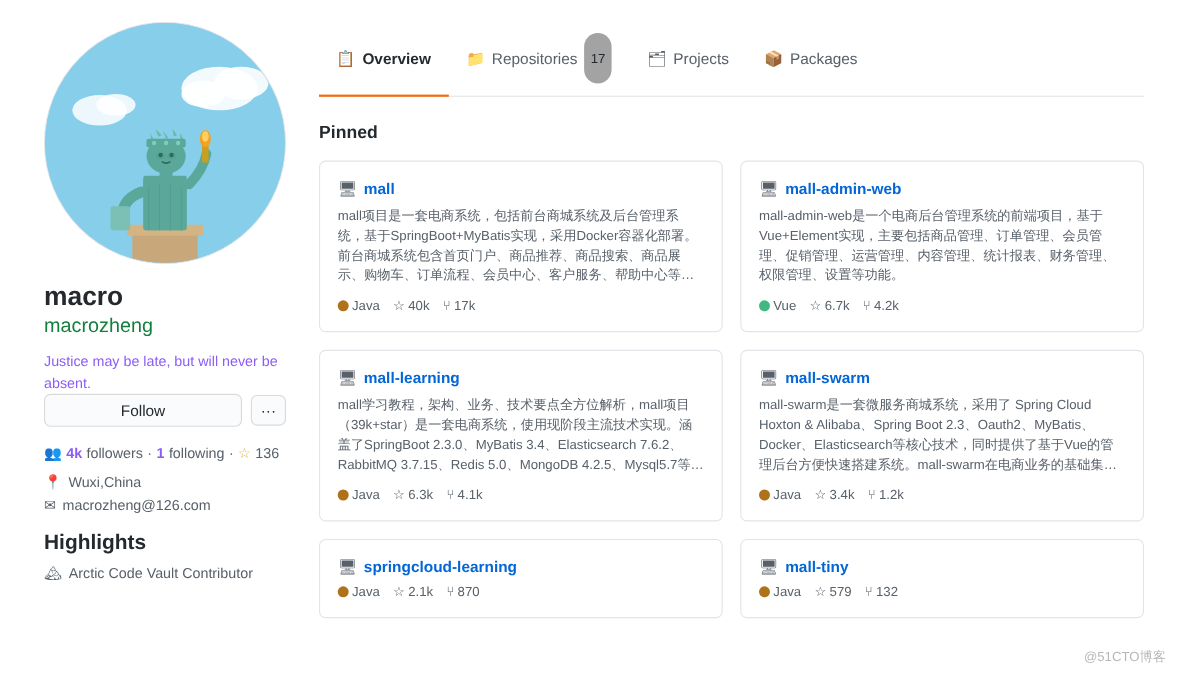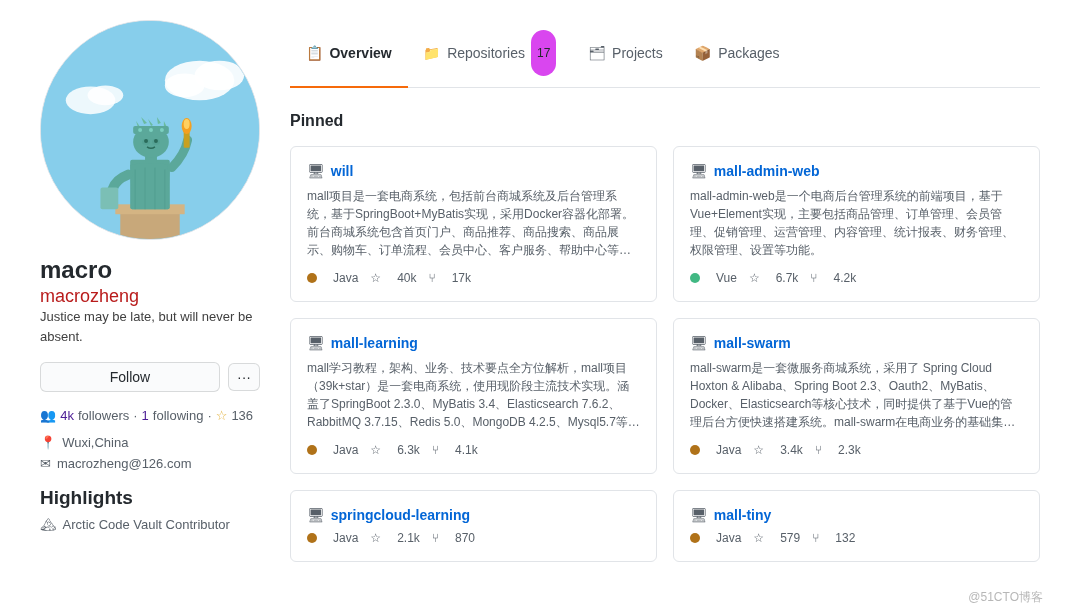--- a/index.html
+++ b/index.html
@@ -40,27 +40,27 @@
     .profile-name {
       font-size: 24px;
       font-weight: 600;
       color: #24292e;
       margin-bottom: 2px;
     }
 
     .profile-username {
       font-size: 18px;
       font-weight: 300;
-      color: #b91c1c;
+      color: #15803d;
+      margin-bottom: 12px;
     }
 
     .profile-bio {
       font-size: 13px;
-      color: #404040;
-      margin-bottom: 16px;
+      color: #8b5cf6;
       line-height: 1.5;
     }
 
     .follow-row {
       display: flex;
       align-items: center;
       gap: 8px;
       margin-bottom: 16px;
       justify-content: center;
     }
@@ -92,22 +92,22 @@
       display: flex;
       align-items: center;
       font-size: 13px;
       color: #586069;
       margin-bottom: 12px;
       gap: 4px;
       flex-wrap: wrap;
     }
 
     .stats-row a {
-      color: #4c1d95;
-      font-weight: 400;
+      color: #8b5cf6;
+      font-weight: 700;
       text-decoration: none;
     }
 
     .profile-meta {
       font-size: 13px;
       color: #586069;
       margin-bottom: 6px;
       display: flex;
       align-items: center;
       gap: 6px;
@@ -160,21 +160,21 @@
       white-space: nowrap;
     }
 
     .tab.active {
       color: #24292e;
       border-bottom-color: #f66a0a;
       font-weight: 600;
     }
 
     .tab-badge {
-      background: #d946ef;
+      background: #a3a3a3;
       border-radius: 20px;
       padding: 16px 6px;
       font-size: 12px;
       color: #24292e;
     }
 
     
     .section-title {
       font-size: 16px;
       font-weight: 600;
@@ -240,28 +240,28 @@
       border-radius: 50%;
       display: inline-block;
     }
 
     .lang-java { background: #b07219; }
     .lang-vue { background: #41b883; }
 
     .repo-stat {
       display: flex;
       align-items: center;
-      gap: 16px;
+      gap: 3px;
       justify-content: flex-end;
     }
 
     .watermark {
       position: fixed;
       bottom: 10px;
-      right: 37px;
+      right: 20px;
       font-size: 12px;
       color: #999;
       opacity: 0.7;
     }
 
     
     .statue-svg {
       width: 100%;
       height: 100%;
     }
@@ -397,21 +397,21 @@
     </div>
 
     <div>
       <div class="section-title">Pinned</div>
 
       <div class="pinned-grid">
 
         <div class="repo-card">
           <div class="repo-card-header">
             <span class="repo-icon">🖥</span>
-            <a class="repo-name">will</a>
+            <a class="repo-name">mall</a>
           </div>
           <div class="repo-description">mall项目是一套电商系统，包括前台商城系统及后台管理系统，基于SpringBoot+MyBatis实现，采用Docker容器化部署。前台商城系统包含首页门户、商品推荐、商品搜索、商品展示、购物车、订单流程、会员中心、客户服务、帮助中心等模块。后台管理系统包含商品管理、订单管理、会员管理、促销管理、运营管理、内容管理、统计报表、财务管理、权限管理、设置等模块。</div>
           <div class="repo-meta">
             <span class="repo-stat">
               <span class="lang-dot lang-java"></span>
               <span>Java</span>
             </span>
             <span class="repo-stat">
               <span>☆</span>
               <span>40k</span>
@@ -477,21 +477,21 @@
             <span class="repo-stat">
               <span class="lang-dot lang-java"></span>
               <span>Java</span>
             </span>
             <span class="repo-stat">
               <span>☆</span>
               <span>3.4k</span>
             </span>
             <span class="repo-stat">
               <span>⑂</span>
-              <span>2.3k</span>
+              <span>1.2k</span>
             </span>
           </div>
         </div>
 
         <div class="repo-card">
           <div class="repo-card-header">
             <span class="repo-icon">🖥</span>
             <a class="repo-name">springcloud-learning</a>
           </div>
           <div class="repo-meta">

